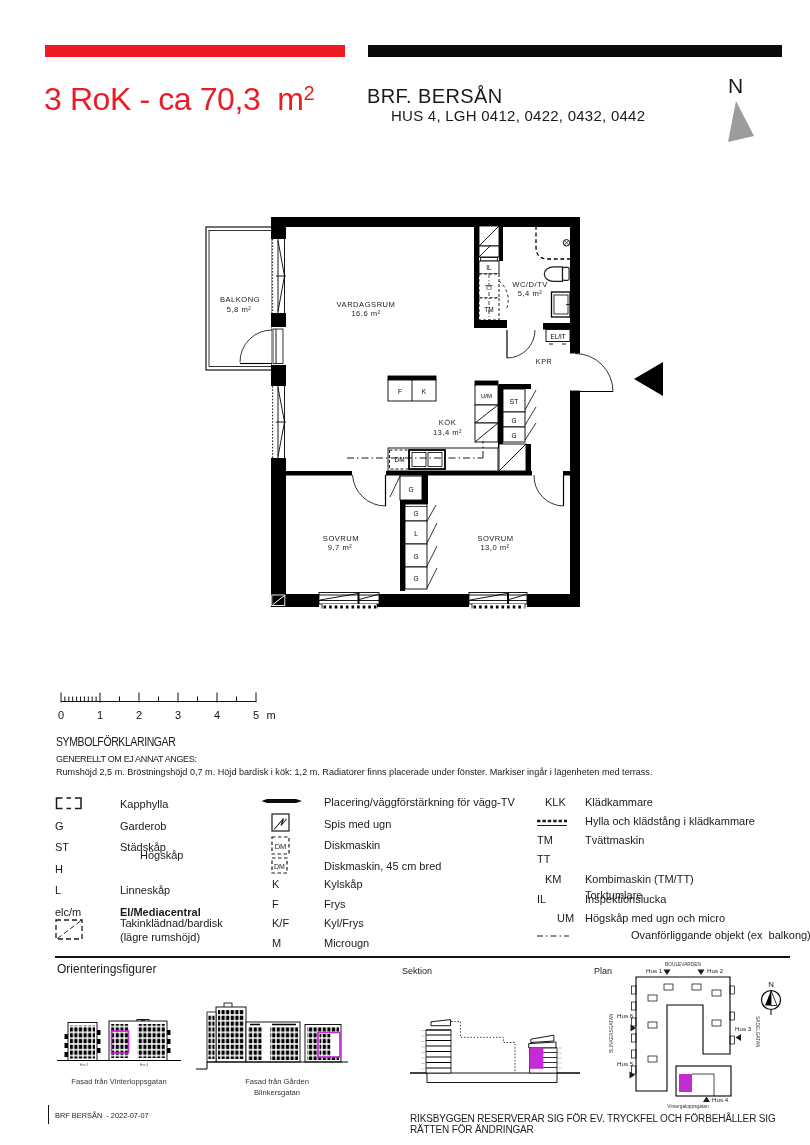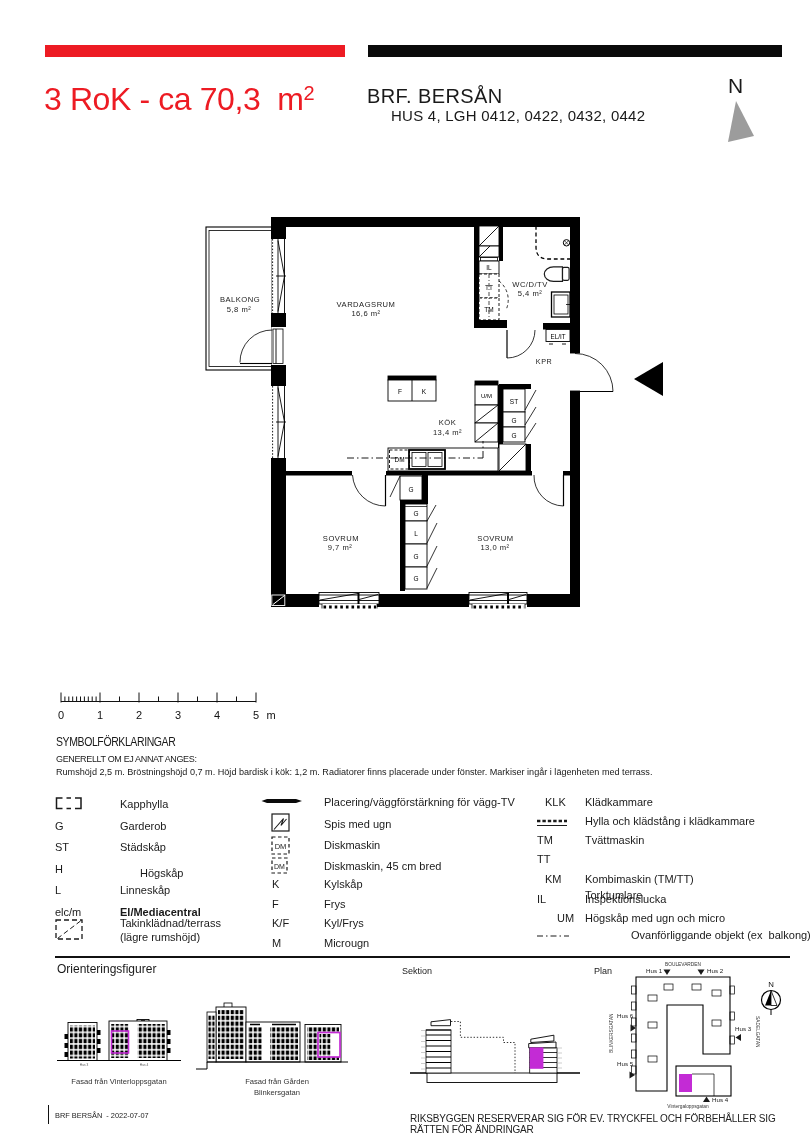--- a/index.html
+++ b/index.html
@@ -335,30 +335,30 @@
         <path d="M11.5,1 L16,1 M11.5,11.5 L16,11.5"></path>
         <path d="M20,1 L26,1 L26,11.5 L20,11.5"></path>
       </g>
     </svg>
 <div class="abs" style="white-space:nowrap;left:65px;top:5.5px;">Kapphylla</div>
 <div class="abs" style="left:0px;top:27.5px;">G</div>
 <div class="abs" style="white-space:nowrap;left:65px;top:27.5px;">Garderob</div>
 <div class="abs" style="left:0px;top:49px;">ST</div>
 <div class="abs" style="white-space:nowrap;left:65px;top:49px;">Städskåp</div>
 <div class="abs" style="left:0px;top:70.5px;">H</div>
-<div class="abs" style="white-space:nowrap;left:65px;top:75px;padding-left:20px;">Högskåp</div>
+<div class="abs" style="white-space:nowrap;left:65px;top:57px;padding-left:20px;">Högskåp</div>
 <div class="abs" style="left:0px;top:92px;">L</div>
 <div class="abs" style="white-space:nowrap;left:65px;top:92px;">Linneskåp</div>
 <div class="abs" style="left:0px;top:113.5px;">elc/m</div>
 <div class="abs" style="white-space:nowrap;left:65px;top:113.5px;font-weight:bold;">El/Mediacentral</div>
 <svg class="abs" style="left:0px;top:127px;" width="30" height="22" viewBox="0 0 30 22">
       <rect x="1" y="1" width="26" height="19" fill="none" stroke="#1a1a1a" stroke-width="1.3" stroke-dasharray="5,3"></rect>
       <path d="M2.5,19.5 L25.5,2" stroke="#1a1a1a" stroke-width="1" stroke-dasharray="5,3" fill="none"></path>
     </svg>
-<div class="abs" style="white-space:nowrap;left:65px;top:125px;">Takinklädnad/terrass</div>
+<div class="abs" style="white-space:nowrap;left:65px;top:125px;">Takinklädnad/bardisk</div>
 <div class="abs" style="white-space:nowrap;left:65px;top:139px;">(lägre rumshöjd)</div>
 </div>
 
 <div class="abs" style="left:261px;top:792px;font-size:11px;color:#1a1a1a;">
 <svg class="abs" style="left:0px;top:5px;" width="42" height="8" viewBox="0 0 42 8">
       <polygon points="0.5,4 6,2.1 35,2.1 41,4 35,5.9 6,5.9" fill="#0a0a0a"></polygon>
     </svg>
 <div class="abs" style="white-space:nowrap;left:63px;top:4px;white-space:nowrap;">Placering/väggförstärkning för vägg-TV</div>
 <svg class="abs" style="left:10px;top:21px;" width="20" height="20" viewBox="0 0 20 20">
       <rect x="1" y="1" width="17" height="17" fill="none" stroke="#1a1a1a" stroke-width="1.2"></rect>

